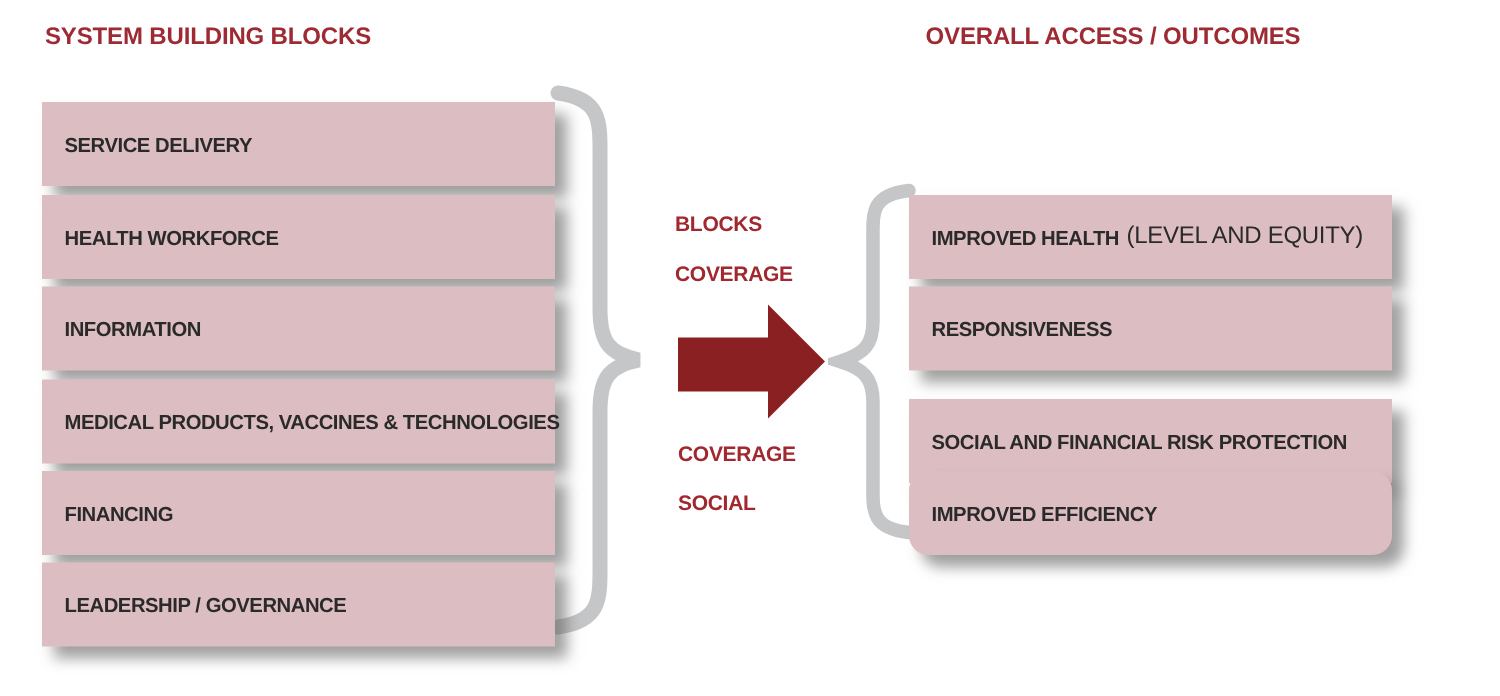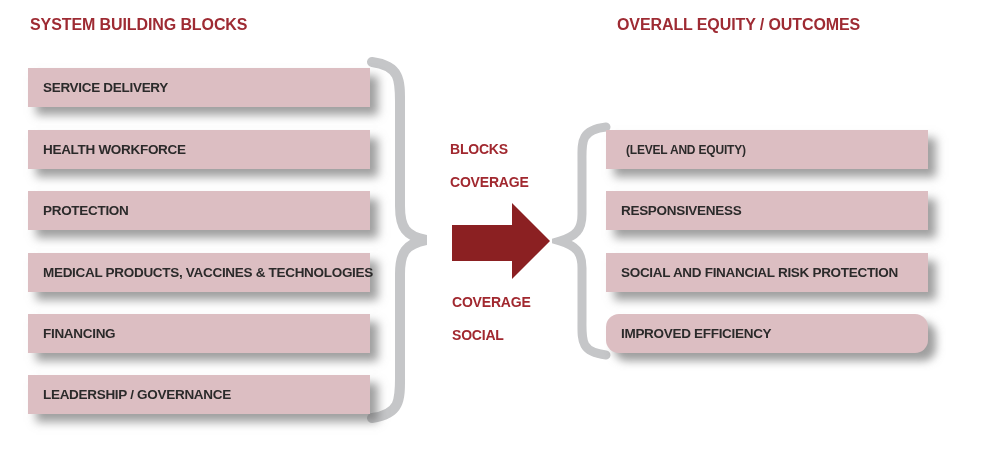--- a/index.html
+++ b/index.html
@@ -14,36 +14,36 @@
     position:absolute;
     font-size:16px;font-weight:bold;
     letter-spacing:-0.1px;
     color:var(--heading,#9e2b33);
     white-space:nowrap;
   }
   .left-heading{left:30px;top:16px;}
   .right-heading{left:617px;top:16px;}
   .bar{
     position:absolute;
-    height:39px;
+    height:56px;
     background:var(--bar-bg,#dcbec2);
     box-shadow:8px 8px 9px rgba(95,95,95,0.60);
     display:flex;align-items:center;
     padding-left:15px;box-sizing:border-box;
     white-space:nowrap;
   }
   .left-bar{left:28px;width:342px;}
   .right-bar{left:606px;width:322px;}
   .bar-label{
     font-size:13.5px;font-weight:bold;
     letter-spacing:-0.3px;
     color:var(--bar-text,#2b2a2a);
   }
   .bar-suffix{
-    font-size:12px;font-weight:bold;
+    font-size:16px;font-weight:normal;
     letter-spacing:-0.2px;
     color:var(--bar-text,#2b2a2a);
     margin-left:5px;
   }
   .center-label{
     position:absolute;
     font-size:14px;font-weight:bold;
     letter-spacing:-0.2px;
     color:var(--center-label,#a1282f);
     white-space:nowrap;
@@ -55,21 +55,21 @@
     stroke-linecap:round;
   }
   .arrow-poly{fill:var(--arrow,#8b2022);}
 </style>
 </head>
 <body>
 
 <div class="canvas">
 
   <div class="heading left-heading">SYSTEM BUILDING BLOCKS</div>
-  <div class="heading right-heading">OVERALL EQUITY / OUTCOMES</div>
+  <div class="heading right-heading">OVERALL ACCESS / OUTCOMES</div>
 
   <svg class="brace-svg" style="left:366px;top:56px;" width="72" height="368" viewBox="0 0 72 368">
     <path class="brace-path" stroke-width="10" d="M6,6 C36,10 34,26 34,52 L34,150 C34,172 40,180 60,184 C40,188 34,196 34,218 L34,316 C34,342 36,358 6,362"></path>
   </svg>
 
   <svg class="brace-svg" style="left:552px;top:122px;" width="60" height="238" viewBox="0 0 60 238">
     <path class="brace-path" stroke-width="9" d="M54,5 C28,8 30,20 30,40 L30,92 C30,108 24,114 8,119 C24,124 30,130 30,146 L30,198 C30,218 28,230 54,233"></path>
   </svg>
 
   <svg class="arrow-svg" style="left:450px;top:200px;" width="102" height="83" viewBox="0 0 102 83">
@@ -81,40 +81,41 @@
   <div class="center-label" style="left:452px;top:294px;">COVERAGE</div>
   <div class="center-label" style="left:452px;top:327px;">SOCIAL</div>
 
   <div class="bar left-bar" style="top:68px;">
     <span class="bar-label">SERVICE DELIVERY</span>
   </div>
   <div class="bar left-bar" style="top:130px;">
     <span class="bar-label">HEALTH WORKFORCE</span>
   </div>
   <div class="bar left-bar" style="top:191px;">
-    <span class="bar-label">PROTECTION</span>
+    <span class="bar-label">INFORMATION</span>
   </div>
   <div class="bar left-bar" style="top:253px;">
     <span class="bar-label">MEDICAL PRODUCTS, VACCINES &amp; TECHNOLOGIES</span>
   </div>
   <div class="bar left-bar" style="top:314px;">
     <span class="bar-label">FINANCING</span>
   </div>
   <div class="bar left-bar" style="top:375px;">
     <span class="bar-label">LEADERSHIP / GOVERNANCE</span>
   </div>
 
   <div class="bar right-bar" style="top:130px;">
+    <span class="bar-label">IMPROVED HEALTH</span>
     <span class="bar-suffix">(LEVEL AND EQUITY)</span>
   </div>
   <div class="bar right-bar" style="top:191px;">
     <span class="bar-label">RESPONSIVENESS</span>
     <span class="bar-suffix"></span>
   </div>
-  <div class="bar right-bar" style="top:253px;">
+  <div class="bar right-bar" style="top:266px;">
     <span class="bar-label">SOCIAL AND FINANCIAL RISK PROTECTION</span>
     <span class="bar-suffix"></span>
   </div>
   <div class="bar right-bar" style="top:314px;border-radius:13px;">
     <span class="bar-label">IMPROVED EFFICIENCY</span>
     <span class="bar-suffix"></span>
   </div>
 
 </div>
 

